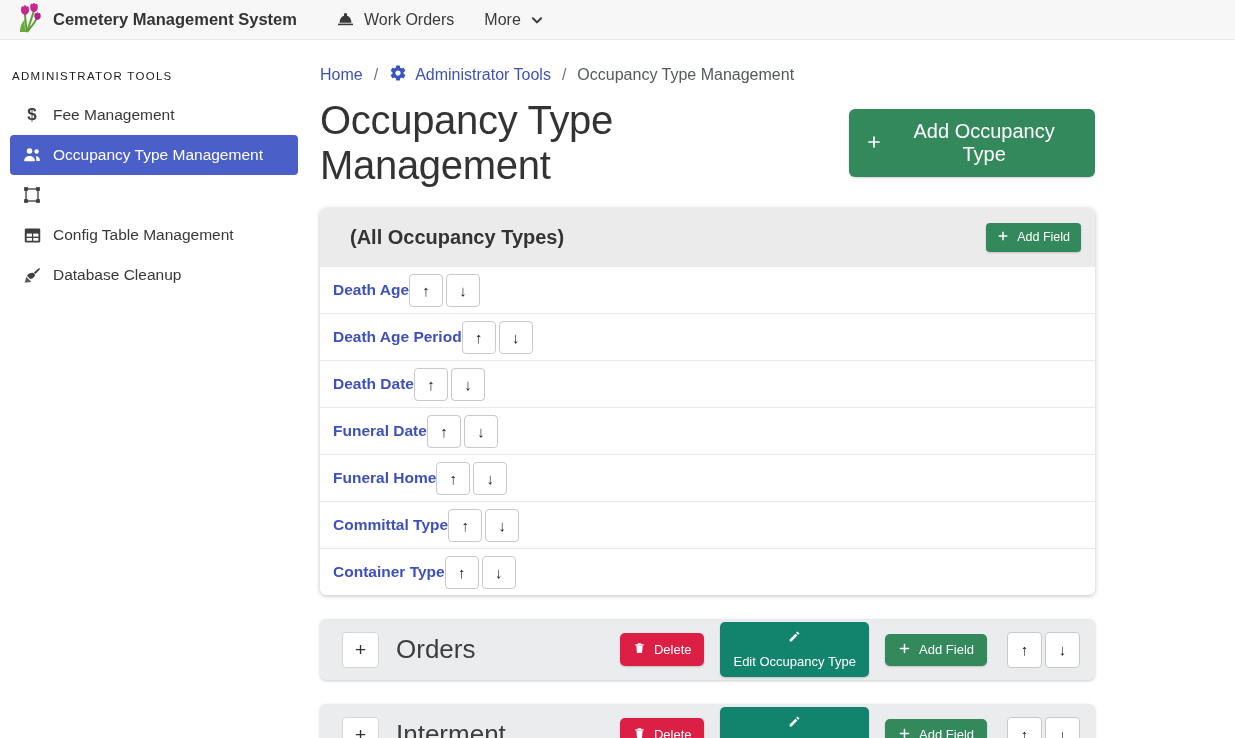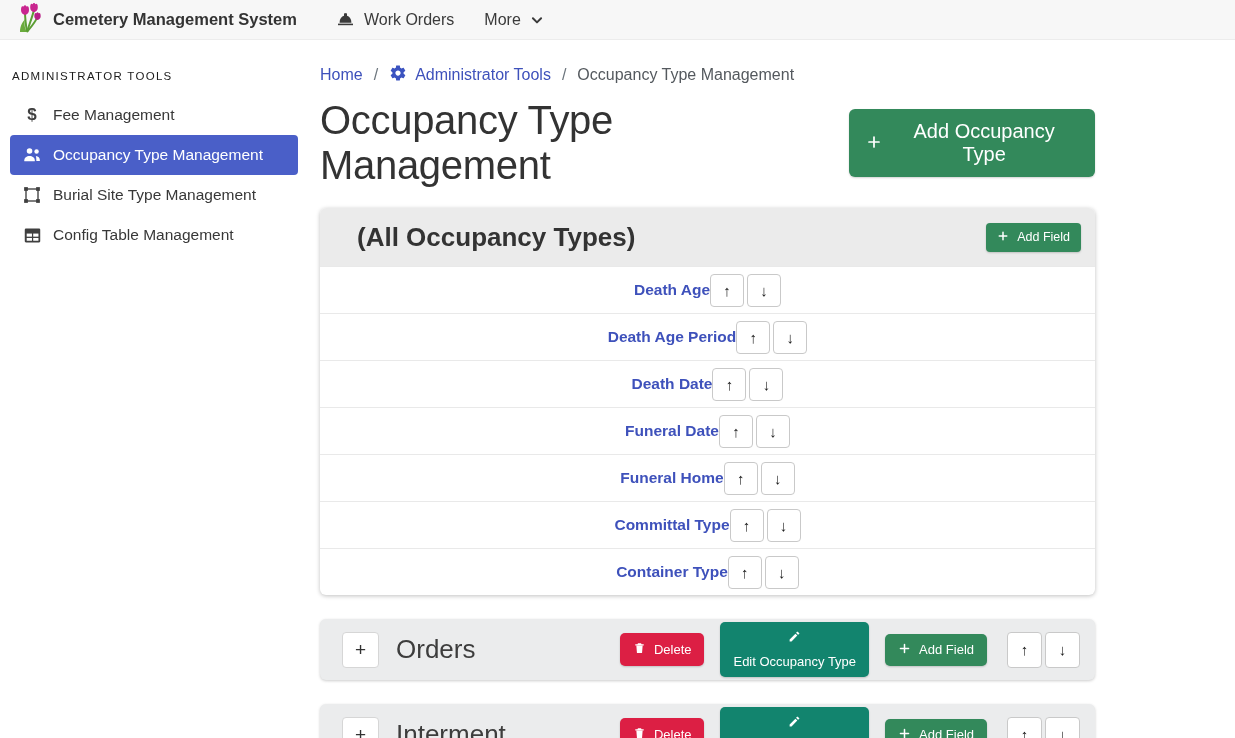--- a/index.html
+++ b/index.html
@@ -59,22 +59,22 @@
   .btn-red   { background:var(--red,#dc1f44); }
   .btn-lg { font-size:20px; padding:11px 17px; border-radius:6px; }
   .btn-sm { font-size:12.5px; padding:7px 11px; border-radius:4px; }
 
   
   .card { margin-top:20px; border-radius:6px; box-shadow:0 1px 4px rgba(0,0,0,.25); overflow:hidden; background:#fff; }
   .card-header {
     background:var(--panel-gray,#ebebeb); height:58px;
     display:flex; align-items:center; justify-content:space-between; padding:0 14px 0 22px;
   }
-  .card-header h2 { margin:15px; font-size:26px; font-weight:600; color:#333; }
-  .field-row { height:47px; display:flex; align-items:center; justify-content:center; padding:0 13px; border-top:1px solid #e9e9e9; }
+  .card-header h2 { margin:8px; font-size:20px; font-weight:600; color:#333; }
+  .field-row { height:47px; display:flex; align-items:center; justify-content:flex-start; padding:0 13px; border-top:1px solid #e9e9e9; }
   .field-row:first-of-type { border-top:none; }
   .field-link { font-size:15.5px; font-weight:700; color:var(--link-blue,#3e51bb); }
   .arrow-group { display:flex; gap:3px; }
   .arrow-btn {
     width:34px; height:33px; background:#fff; border:1px solid #c9c9c9; border-radius:4px;
     font-size:15px; color:#222; display:flex; align-items:center; justify-content:center;
   }
 
   
   .group-card {
@@ -159,36 +159,45 @@
   <a class="side-item">
     <span class="side-icon">
       <svg width="18" height="18" viewBox="0 0 24 24">
         <rect x="4" y="4" width="16" height="16" fill="none" stroke="currentColor" stroke-width="1.8"></rect>
         <rect x="1.5" y="1.5" width="5" height="5" fill="currentColor"></rect>
         <rect x="17.5" y="1.5" width="5" height="5" fill="currentColor"></rect>
         <rect x="1.5" y="17.5" width="5" height="5" fill="currentColor"></rect>
         <rect x="17.5" y="17.5" width="5" height="5" fill="currentColor"></rect>
       </svg>
     </span>
-    <span>Burial Site Type Management</span>
   </a>
 
   <a class="side-item">
     <span class="side-icon">
       <svg width="19" height="17" viewBox="0 0 24 22" fill="currentColor">
         <rect x="2" y="2" width="20" height="18" rx="1.5"></rect>
         <rect x="4.5" y="8.5" width="6.8" height="4" fill="#fff"></rect>
         <rect x="12.9" y="8.5" width="6.8" height="4" fill="#fff"></rect>
         <rect x="4.5" y="14.2" width="6.8" height="3.6" fill="#fff"></rect>
         <rect x="12.9" y="14.2" width="6.8" height="3.6" fill="#fff"></rect>
       </svg>
     </span>
     <span>Config Table Management</span>
   </a>
 
+  <a class="side-item">
+    <span class="side-icon">
+      <svg width="19" height="19" viewBox="0 0 24 24" fill="currentColor">
+        <path d="M21.6 3.8l-1.4-1.4-6.4 5.8 1.9 1.9z"></path>
+        <path d="M12.9 8.6l2.5 2.5c-.7 2.6-2.7 4.7-6.1 5.4l-4.3-4.3c1.4-2.5 4.6-3.8 7.9-3.6z"></path>
+        <path d="M4.2 13.5l6.3 6.3c-2.2 1-5.2 1.2-8.5.9 1-1.9 1.5-4.6 2.2-7.2z" opacity=".85"></path>
+      </svg>
+    </span>
+    <span>Database Cleanup</span>
+  </a>
 </aside>
 
 <main class="main">
 
   <nav class="breadcrumb">
     <a>Home</a>
     <span class="sep">/</span>
     <a class="crumb">
       <span>
         <svg width="18" height="18" viewBox="0 0 24 24" fill="#3b53c0">

